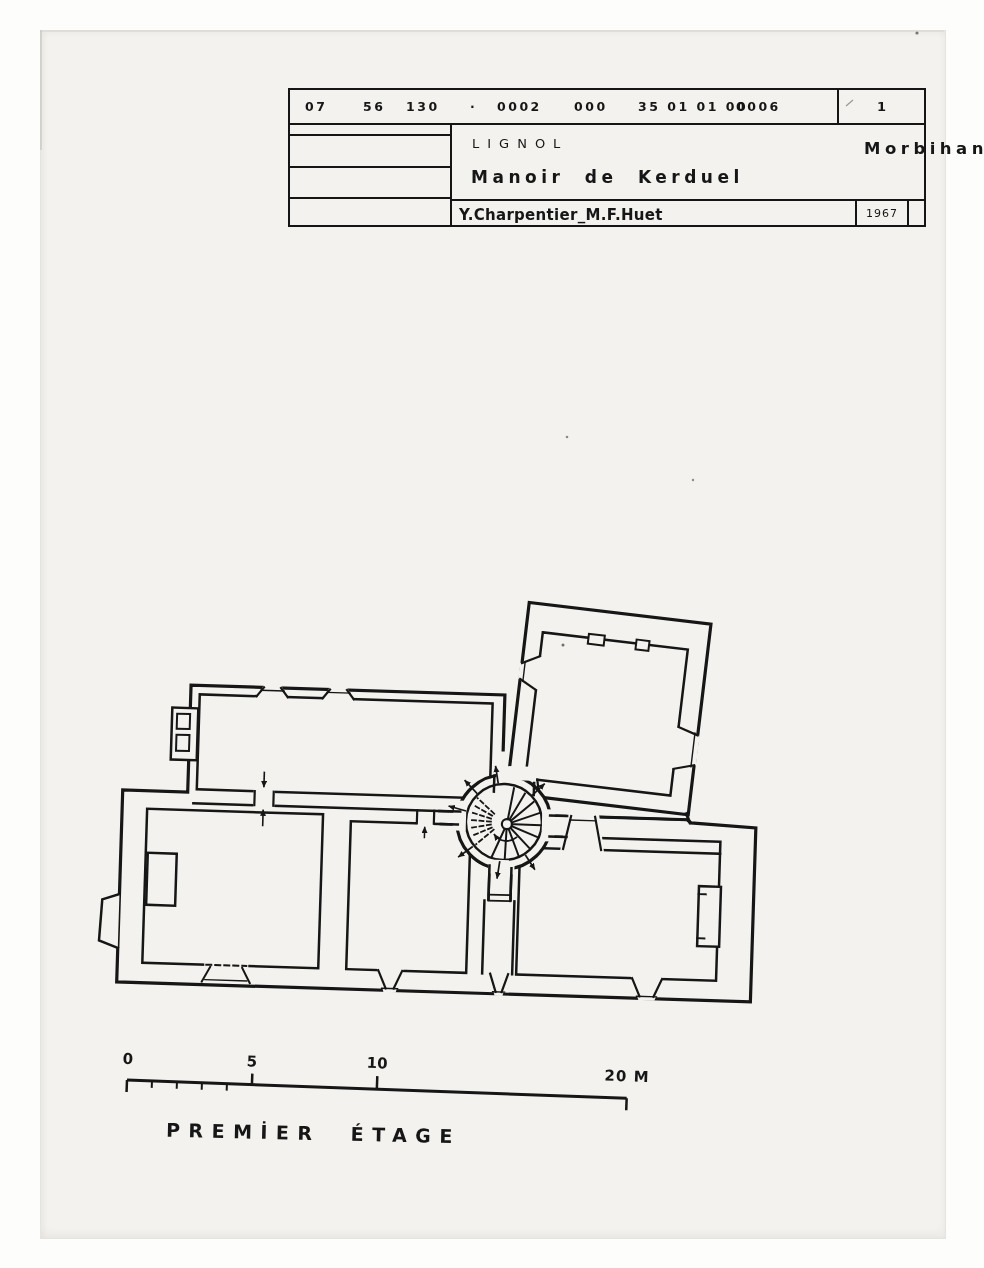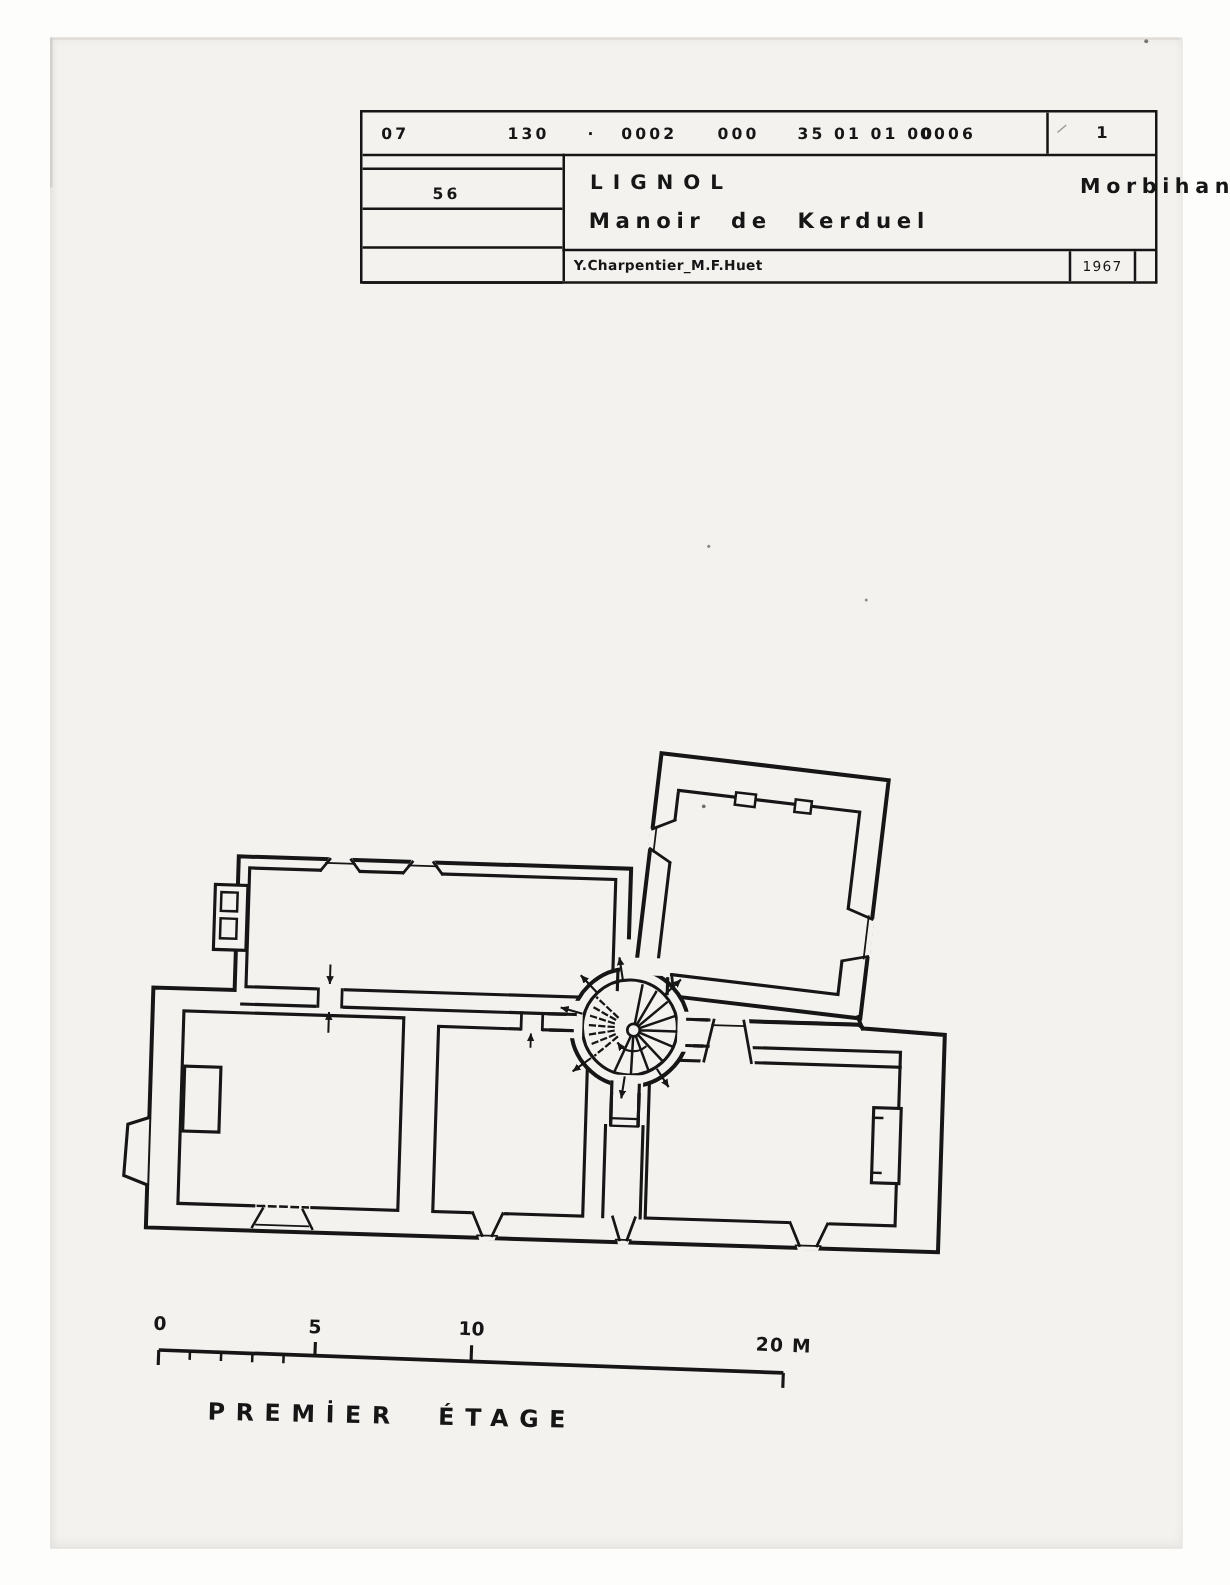--- a/index.html
+++ b/index.html
@@ -19,40 +19,40 @@
 
   
   .title-block{
     position:absolute;left:288px;top:88px;width:638px;height:139px;
     border:2.5px solid #151515;box-sizing:border-box;
   }
   .code-band{position:absolute;left:0;top:0;right:0;height:33px;border-bottom:2px solid #151515;}
   .code-band span{
     position:absolute;top:9px;font-size:12.5px;font-weight:bold;letter-spacing:2.5px;white-space:pre;
   }
-  .code-0{left:15px;} .code-1{left:56px;margin-top:48px;} .code-2{left:116px;} .code-3{left:180px;}
+  .code-0{left:15px;} .code-1{left:73px;} .code-2{left:116px;} .code-3{left:180px;}
   .code-4{left:207px;} .code-5{left:284px;text-align:right;} .code-6{left:348px;} .code-7{left:446px;}
   .code-divider{position:absolute;left:547px;top:0;bottom:0;width:2px;background:#151515;}
   .sheet-number{
     position:absolute;left:549px;right:0;top:0;bottom:0;display:flex;align-items:center;justify-content:center;
     font-size:13px;font-weight:bold;
   }
   .left-column{
     position:absolute;left:0;top:33px;width:160px;bottom:0;border-right:2px solid #151515;
   }
   .left-column .hline{position:absolute;left:0;right:0;height:2px;background:#151515;}
   .hl-0{top:11px;} .hl-1{top:43px;} .hl-2{top:74px;} .hl-3{top:102px;}
   .tb-main{position:absolute;left:162px;top:33px;right:0;bottom:22px;}
-  .tb-commune{position:absolute;left:20px;top:13px;font-size:16px;font-weight:bold;letter-spacing:8px;}
+  .tb-commune{position:absolute;left:20px;top:13px;font-size:13px;font-weight:normal;letter-spacing:8px;}
   .tb-dept{position:absolute;left:412px;top:16px;font-size:16.5px;font-weight:bold;letter-spacing:4.5px;}
   .tb-title{position:absolute;left:19px;top:44px;font-size:17px;font-weight:bold;letter-spacing:4.5px;word-spacing:10px;}
   .authors-band{
     position:absolute;left:160px;right:0;bottom:0;height:24px;border-top:2px solid #151515;
   }
-  .tb-authors{position:absolute;left:9px;top:5px;font-size:11px;font-weight:bold;letter-spacing:.3px;}
+  .tb-authors{position:absolute;left:9px;top:5px;font-size:15px;font-weight:bold;letter-spacing:.3px;}
   .year-cell{
     position:absolute;left:405px;top:0;bottom:0;width:50px;
     border-left:2px solid #151515;border-right:2px solid #151515;
     display:flex;align-items:center;justify-content:center;font-size:11px;font-weight:normal;letter-spacing:1px;
   }
   
   .caption{
     position:absolute;left:166px;top:1122px;font-size:19px;font-weight:bold;letter-spacing:8.5px;
     transform:rotate(1.3deg);white-space:nowrap;
   }

